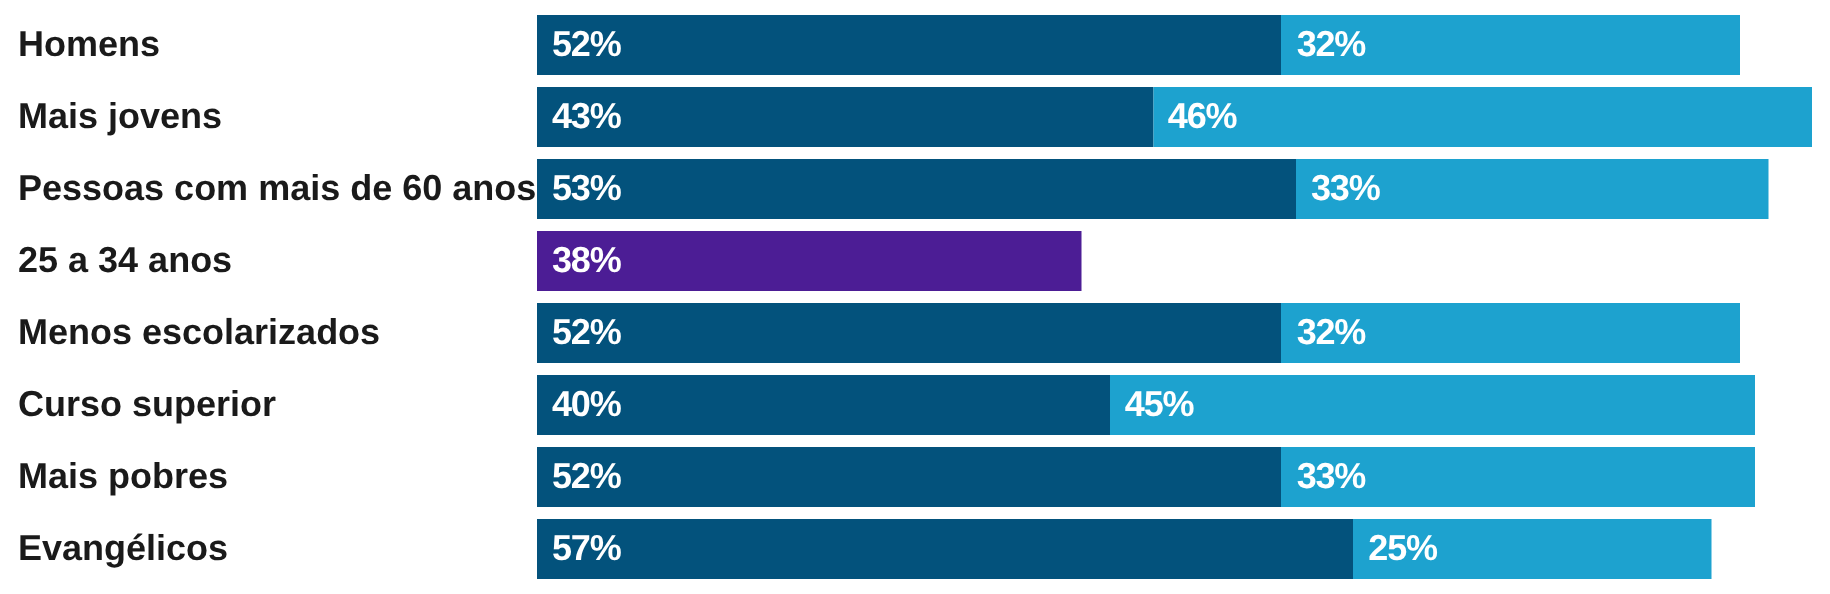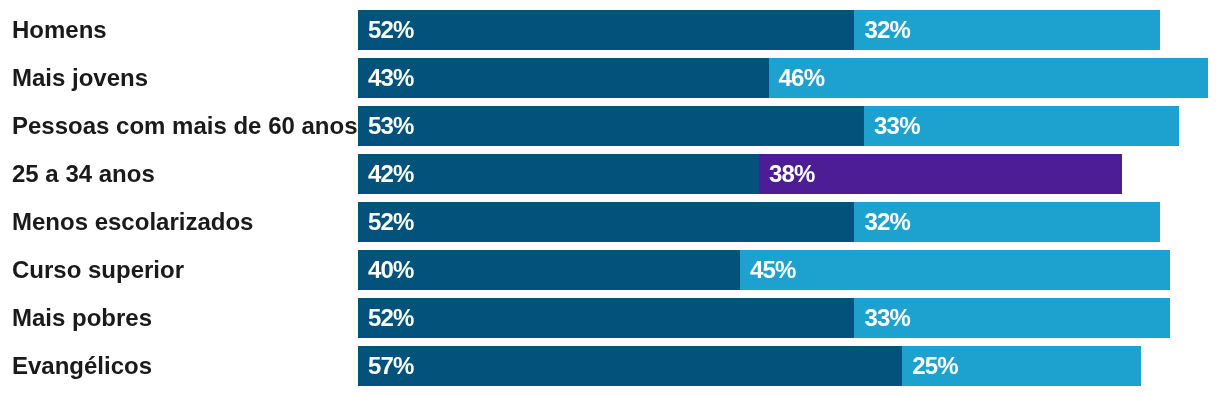--- a/index.html
+++ b/index.html
@@ -151,23 +151,20 @@
       </div>
       <div class="seg seg-b" style="width: 315.084px; background: rgb(29, 162, 207);">
         <span class="seg-label" style="color: rgb(255, 255, 255);">33%</span>
       </div>
     </div>
   </div>
 
   <div class="row row-3">
     <div class="cat-label" style="color: rgb(26, 26, 26);">25 a 34 anos</div>
     <div class="bars">
-      <div class="seg seg-a" style="width: 401.016px; background: rgb(3, 82, 124);">
-        <span class="seg-label" style="color: rgb(255, 255, 255);">42%</span>
-      </div>
       <div class="seg seg-b" style="width: 362.824px; background: #4c1d95;">
         <span class="seg-label" style="color: rgb(255, 255, 255);">38%</span>
       </div>
     </div>
   </div>
 
   <div class="row row-4">
     <div class="cat-label" style="color: rgb(26, 26, 26);">Menos escolarizados</div>
     <div class="bars">
       <div class="seg seg-a" style="width: 496.496px; background: rgb(3, 82, 124);">

